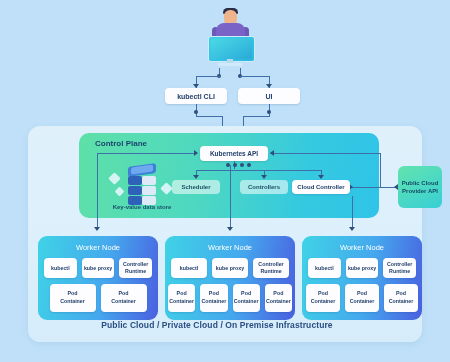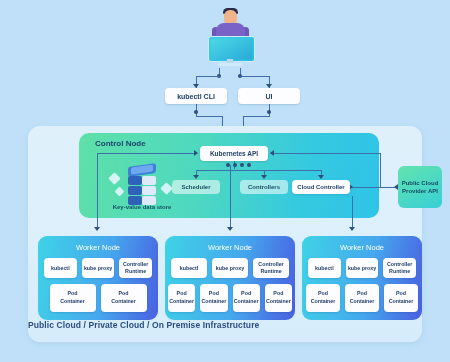--- a/index.html
+++ b/index.html
@@ -39,21 +39,21 @@
   .pill{position:absolute;background:#fdfdff;border-radius:4px;
     display:flex;align-items:center;justify-content:center;text-align:center;
     color:#23406b;font-weight:bold;box-shadow:0 1px 2px rgba(40,70,120,.18);}
   .pill.cli{left:165px;top:88px;width:62px;height:16px;font-size:7px;}
   .pill.ui{left:238px;top:88px;width:62px;height:16px;font-size:7px;}
 
   
   .infra{position:absolute;left:28px;top:126px;width:394px;height:216px;
     background:linear-gradient(180deg,#dff0fb 0%,#dcf0fb 55%,#d6ecfa 100%);
     border-radius:12px;box-shadow:0 2px 6px rgba(60,110,160,.10);}
-  .infra-label{position:absolute;left:0;right:16px;bottom:12px;text-align:left;
+  .infra-label{position:absolute;left:0;right:16px;bottom:12px;text-align:center;
     font-size:8.5px;font-weight:bold;color:#2a4d82;letter-spacing:.1px;}
 
   
   .cplane{position:absolute;left:79px;top:133px;width:300px;height:85px;
     background:linear-gradient(100deg,#5fe0a8 0%,#4ed8c0 40%,#35c9e0 75%,#2fc3e8 100%);
     border-radius:10px;}
   .cplane-title{position:absolute;left:95px;top:139px;font-size:8px;font-weight:bold;color:#1d4470;}
 
   
   .kv{position:absolute;left:106px;top:160px;width:72px;height:52px;}
@@ -150,21 +150,21 @@
   <div class="dot" style="left:267px;top:110px;"></div>
   <div class="ln lnh" style="left:243px;top:116px;width:27px;"></div>
   <div class="ln lnv" style="left:243px;top:116px;height:26px;"></div>
   <div class="arw arw-d" style="left:240px;top:140px;"></div>
 
   <div class="infra">
     <div class="infra-label">Public Cloud / Private Cloud / On Premise Infrastructure</div>
   </div>
 
   <div class="cplane"></div>
-  <div class="cplane-title">Control Node</div>
+  <div class="cplane-title">Control Plane</div>
 
   <div class="kv">
     <div class="dia" style="left:4px;top:14px;"></div>
     <div class="dia" style="left:10px;top:28px;width:7px;height:7px;"></div>
     <div class="dia" style="left:56px;top:24px;"></div>
     <div class="svr">
       <div class="svr-top"></div>
       <div class="svr-top2"></div>
       <div class="svr-l" style="top:11px;"></div>
       <div class="svr-r" style="top:11px;"></div>

